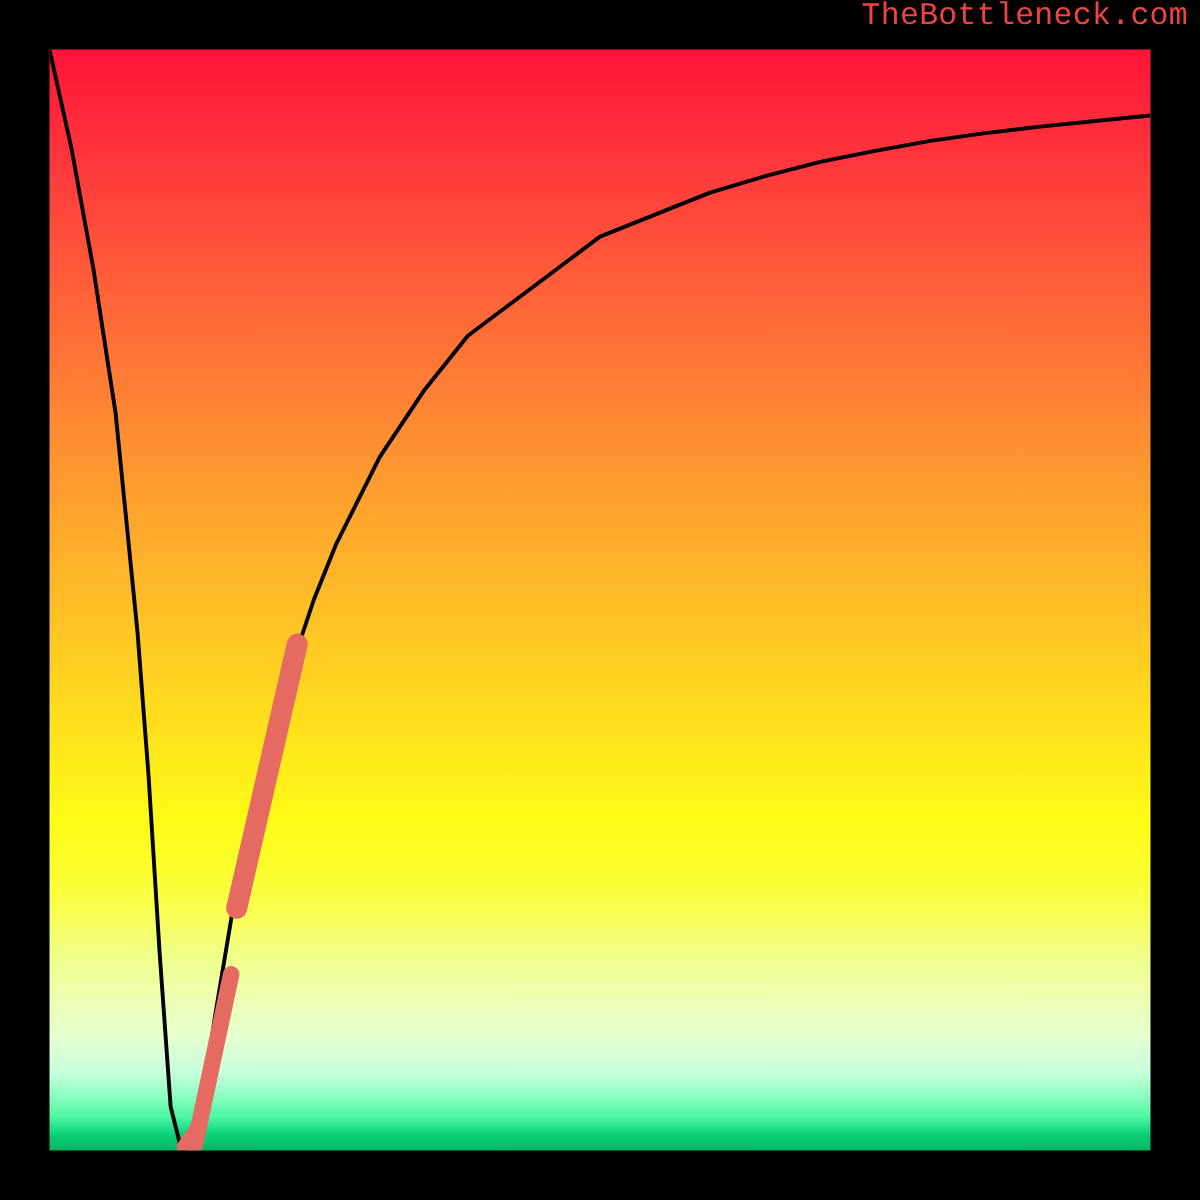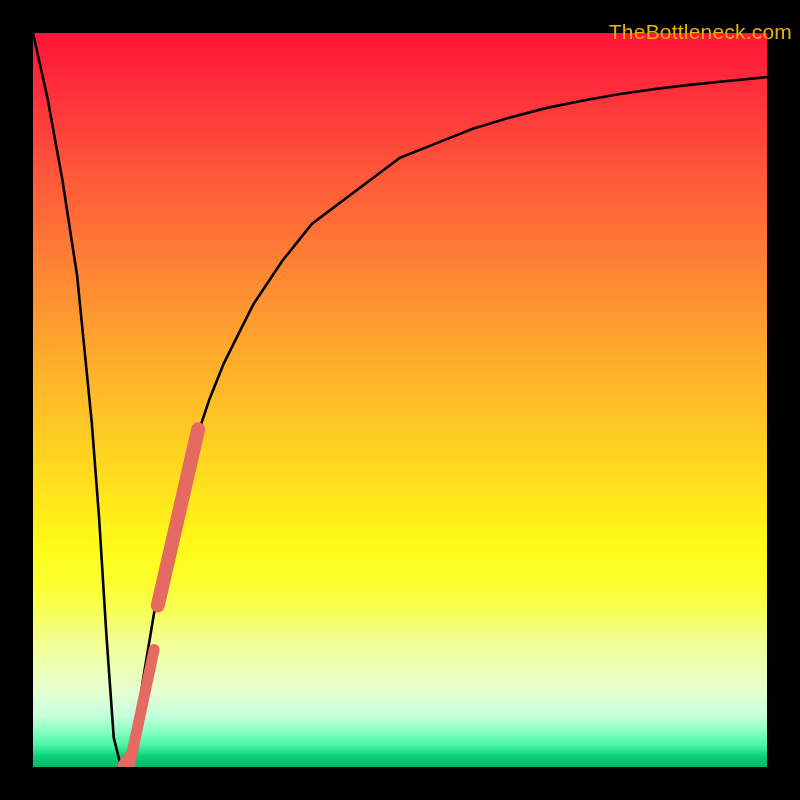--- a/index.html
+++ b/index.html
@@ -49,27 +49,28 @@
   }
   svg.curve {
     position: absolute;
     left: 0;
     top: 0;
     width: 734px;
     height: 734px;
   }
   .watermark {
     position: absolute;
-    top: 20px;
+    top: 0;
     right: 8px;
-    color: #eab308;
+    color: #ef4444;
     font-size: 21px;
     font-weight: 400;
     letter-spacing: 0.2px;
     user-select: none;
+    font-family: Liberation Mono, monospace;
   }
 </style>
 </head>
 <body>
 
 <div class="stage">
   <div class="plot">
     <svg class="curve" viewBox="0 0 734 734" preserveAspectRatio="none">
       <g>
           <path d="M0.00 0.00 L14.68 66.06 L29.36 146.80 L44.04 242.22 L58.72 389.02 L66.06 484.44 L73.40 601.88 L80.74 704.64 L88.08 734.00 L95.42 726.66 L102.76 697.30 L110.10 645.92 L117.44 601.88 L124.78 557.84 L132.12 521.14 L139.46 491.78 L146.80 462.42 L161.48 411.04 L176.16 367.00 L190.84 330.30 L205.52 300.94 L220.20 271.58 L249.56 227.54 L278.92 190.84 L308.28 168.82 L337.64 146.80 L367.00 124.78 L403.70 110.10 L440.40 95.42 L477.10 84.41 L513.80 74.87 L550.50 67.53 L587.20 60.92 L623.90 55.78 L660.60 51.38 L697.30 47.71 L734.00 44.04" fill="none" stroke="#000000" stroke-width="2.6" stroke-linejoin="round" stroke-linecap="butt"></path>

